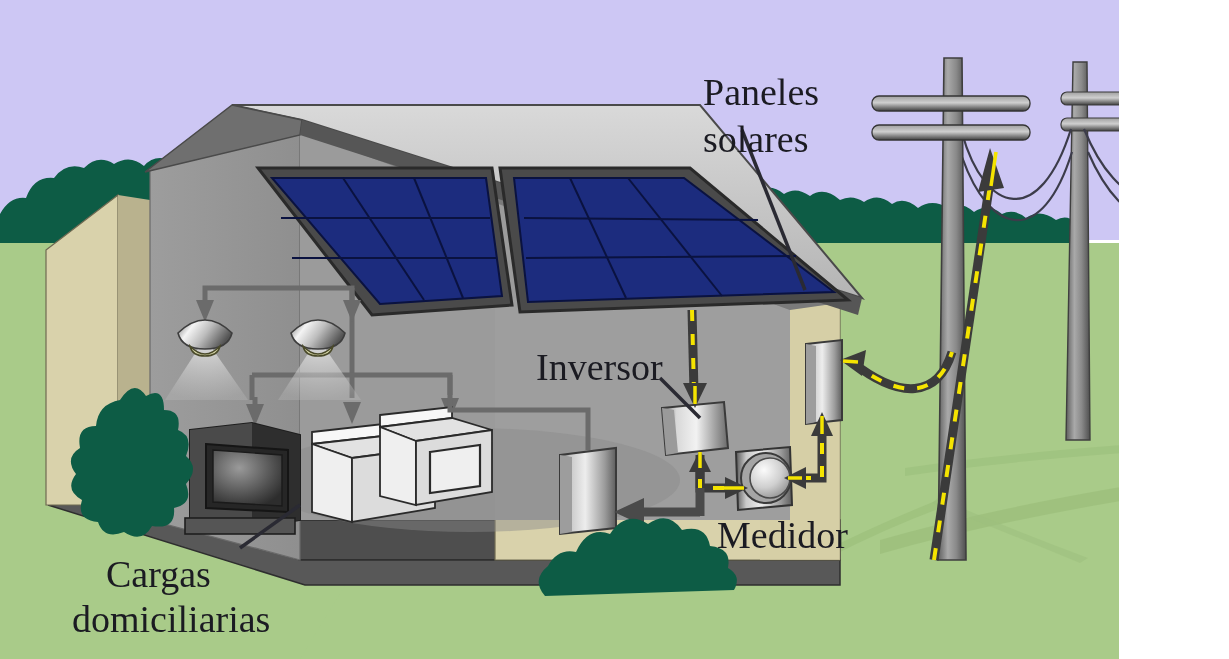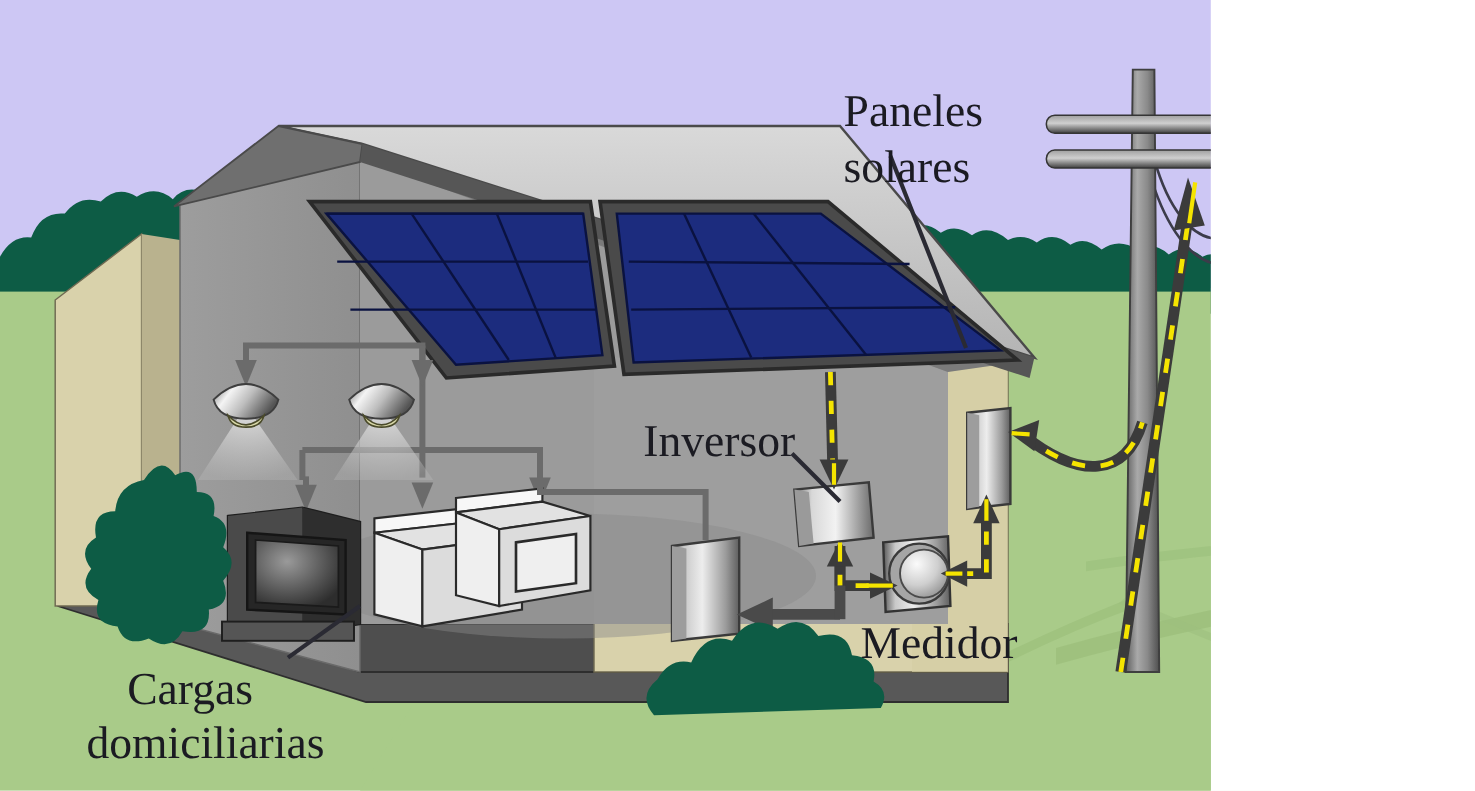--- a/index.html
+++ b/index.html
@@ -1,17 +1,17 @@
 <!DOCTYPE html>
 <html><head>
 <meta charset="utf-8">
 <style>
   html,body{margin:0;padding:0;background:#fff;}
   body{font-family:"Liberation Serif", serif;}
-  #stage{position:relative;width:1009px;height:659px;overflow:hidden;}
+  #stage{position:relative;width:1119px;height:659px;overflow:hidden;}
   #stage svg{display:block;}
   .lbl{font-family:"Liberation Serif", serif;fill:#1b1b22;font-size:38px;}
 </style>
 </head>
 <body>
 
 <div id="stage">
 <svg width="1229" height="659" viewBox="0 0 1229 659" xmlns="http://www.w3.org/2000/svg">
 
   <defs>

